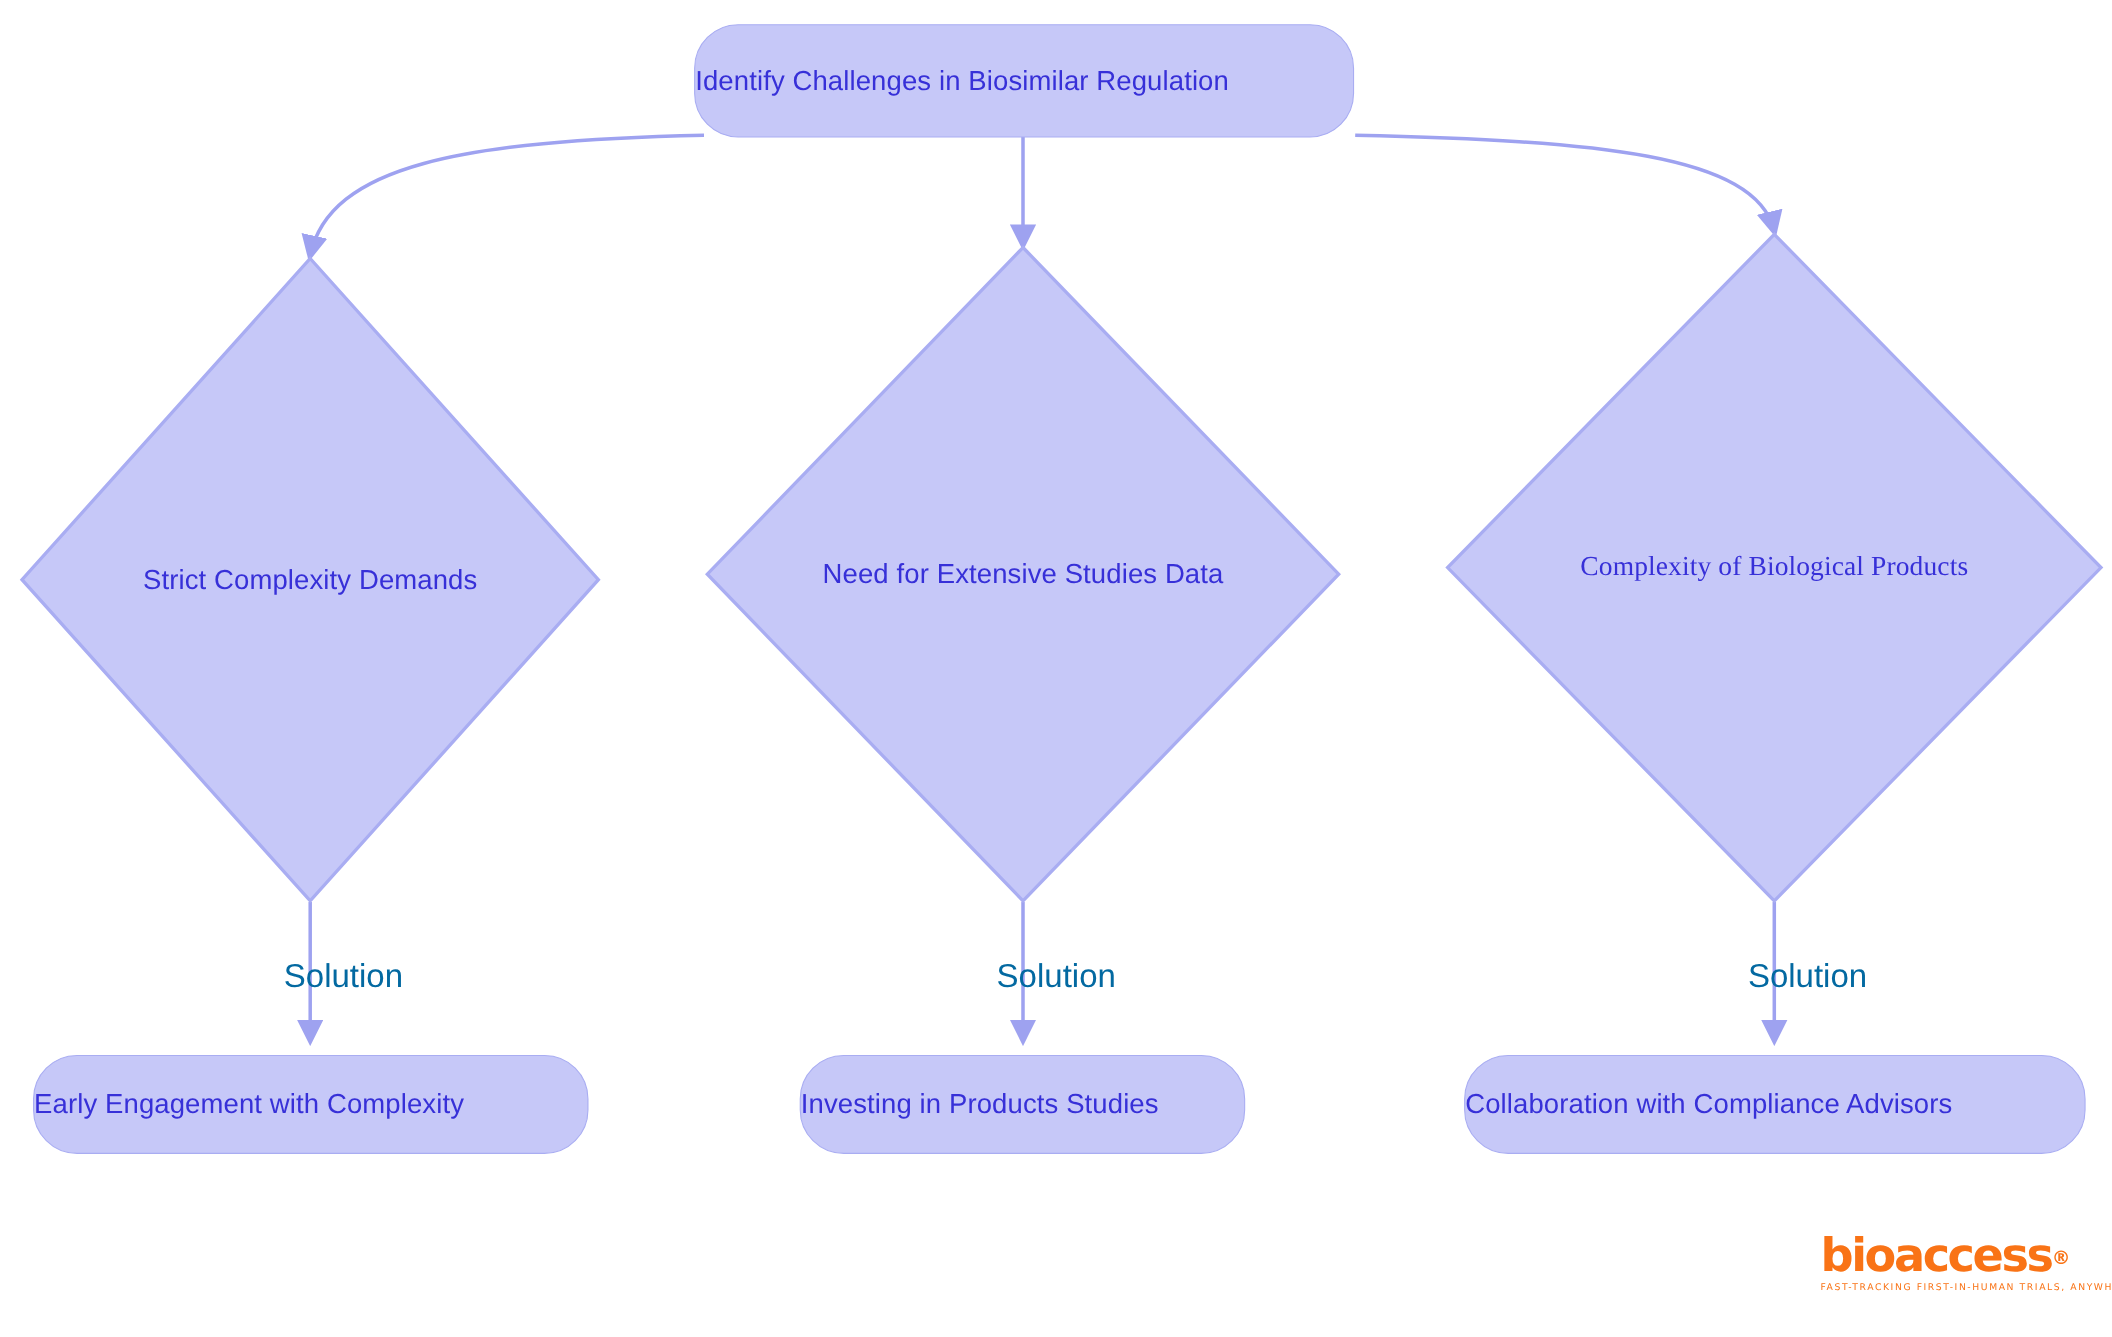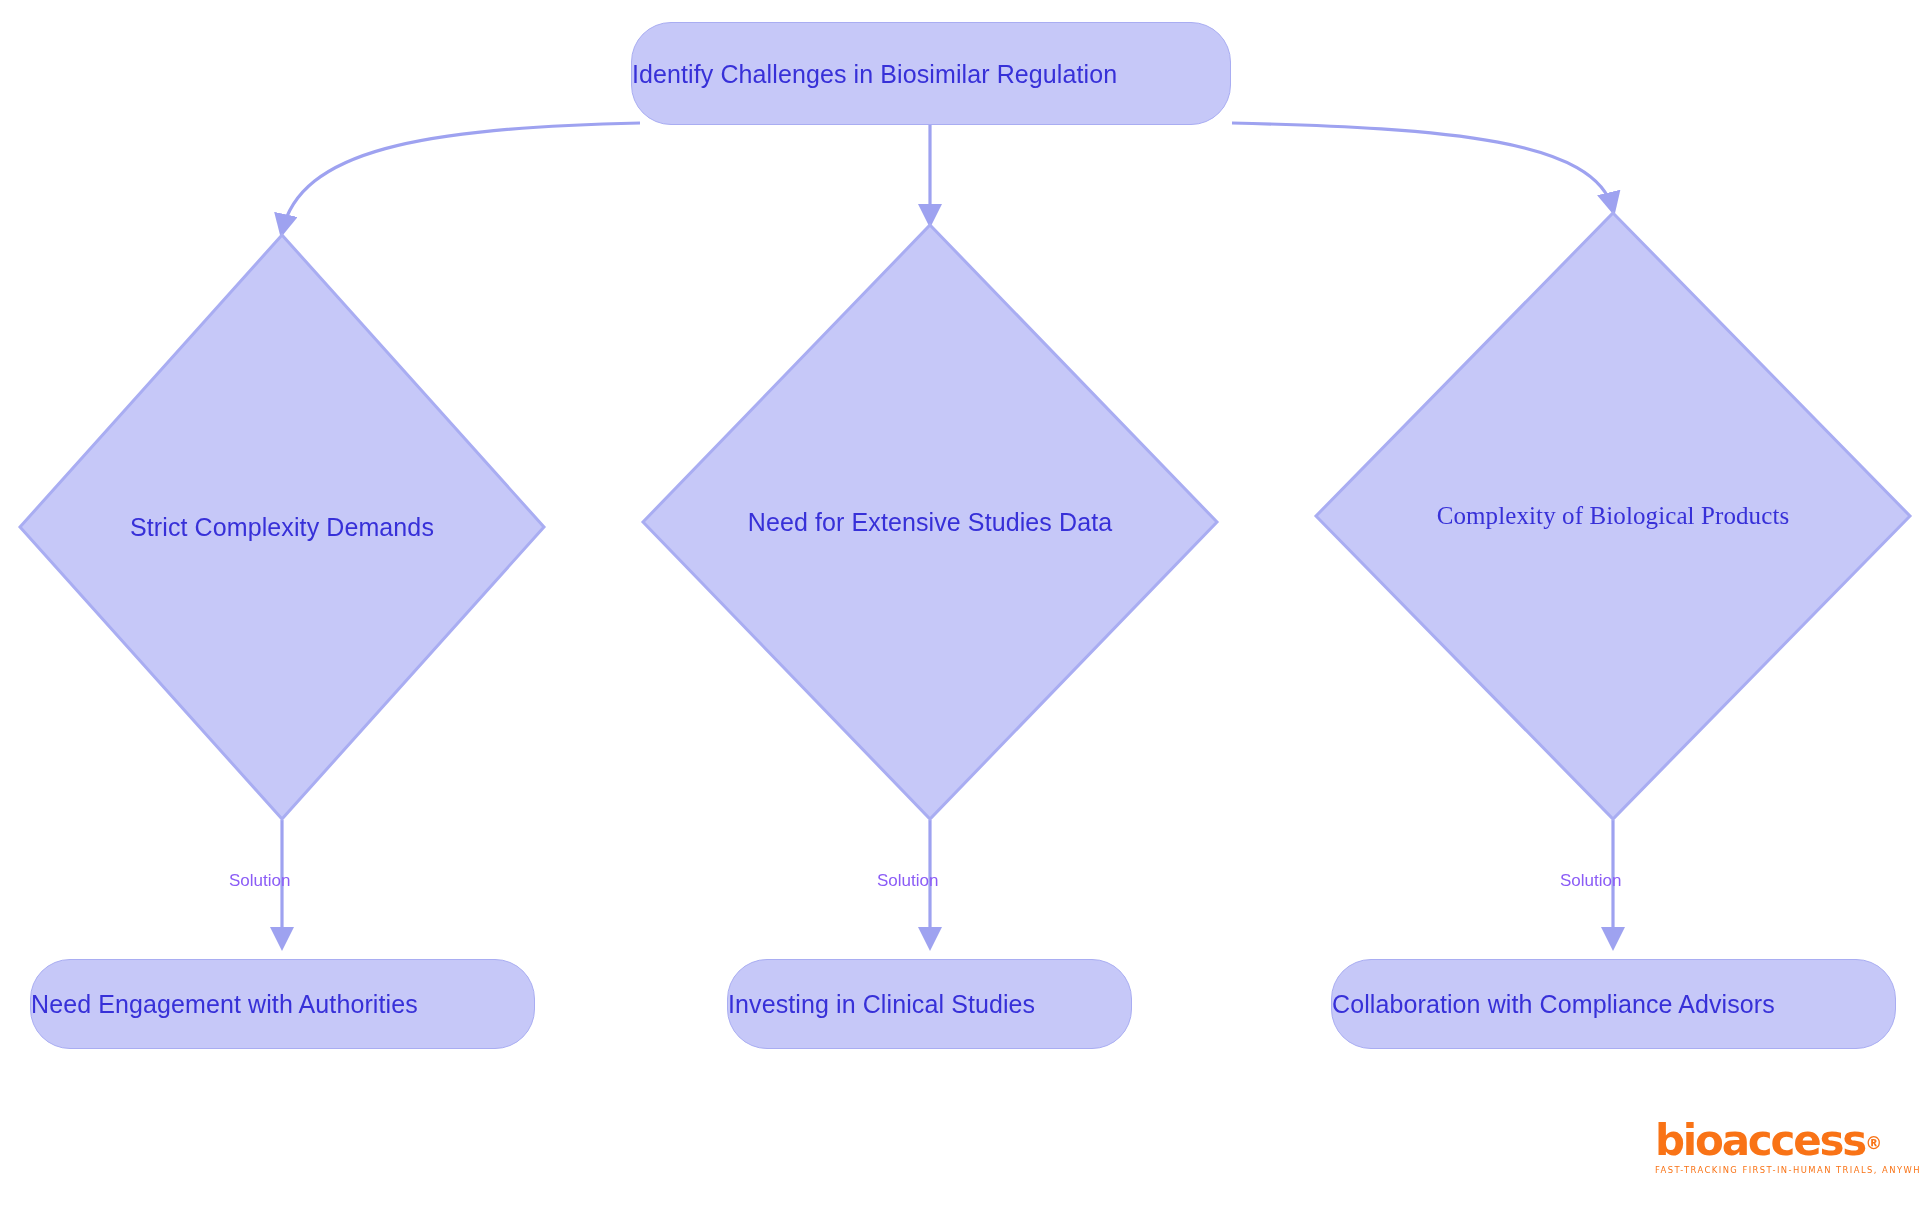--- a/index.html
+++ b/index.html
@@ -68,23 +68,24 @@
     width: 100%;
     height: 100%;
     display: flex;
     align-items: center;
     justify-content: center;
   }
 
   
   .edge-label {
     position: absolute;
-    color: #8b5cf6;
-    font-size: 17px;
+    color: #0369a1;
+    font-size: 30px;
     white-space: nowrap;
+    margin-left: 29px;
   }
 
   
   #logo {
     position: absolute;
     left: 1655px;
     top: 1120px;
     width: 230px;
     height: 80px;
   }
@@ -170,25 +171,25 @@
     <div class="diamond-text">
       <span class="node-label">Complexity of Biological Products</span>
     </div>
   </div>
 
   <div class="edge-label" style="left:229px; top:871px;">Solution</div>
   <div class="edge-label" style="left:877px; top:871px;">Solution</div>
   <div class="edge-label" style="left:1560px; top:871px;">Solution</div>
 
   <div class="node pill" style="left:30px; top:959px; width:505px; height:90px;">
-    <span class="node-label">Need Engagement with Authorities</span>
+    <span class="node-label">Early Engagement with Complexity</span>
   </div>
 
   <div class="node pill" style="left:727px; top:959px; width:405px; height:90px;">
-    <span class="node-label">Investing in Clinical Studies</span>
+    <span class="node-label">Investing in Products Studies</span>
   </div>
 
   <div class="node pill" style="left:1331px; top:959px; width:565px; height:90px;">
     <span class="node-label">Collaboration with Compliance Advisors</span>
   </div>
 
   <div id="logo">
     <div>
       <span class="logo-word">bioaccess</span><span class="logo-word logo-reg">®</span>
     </div>

